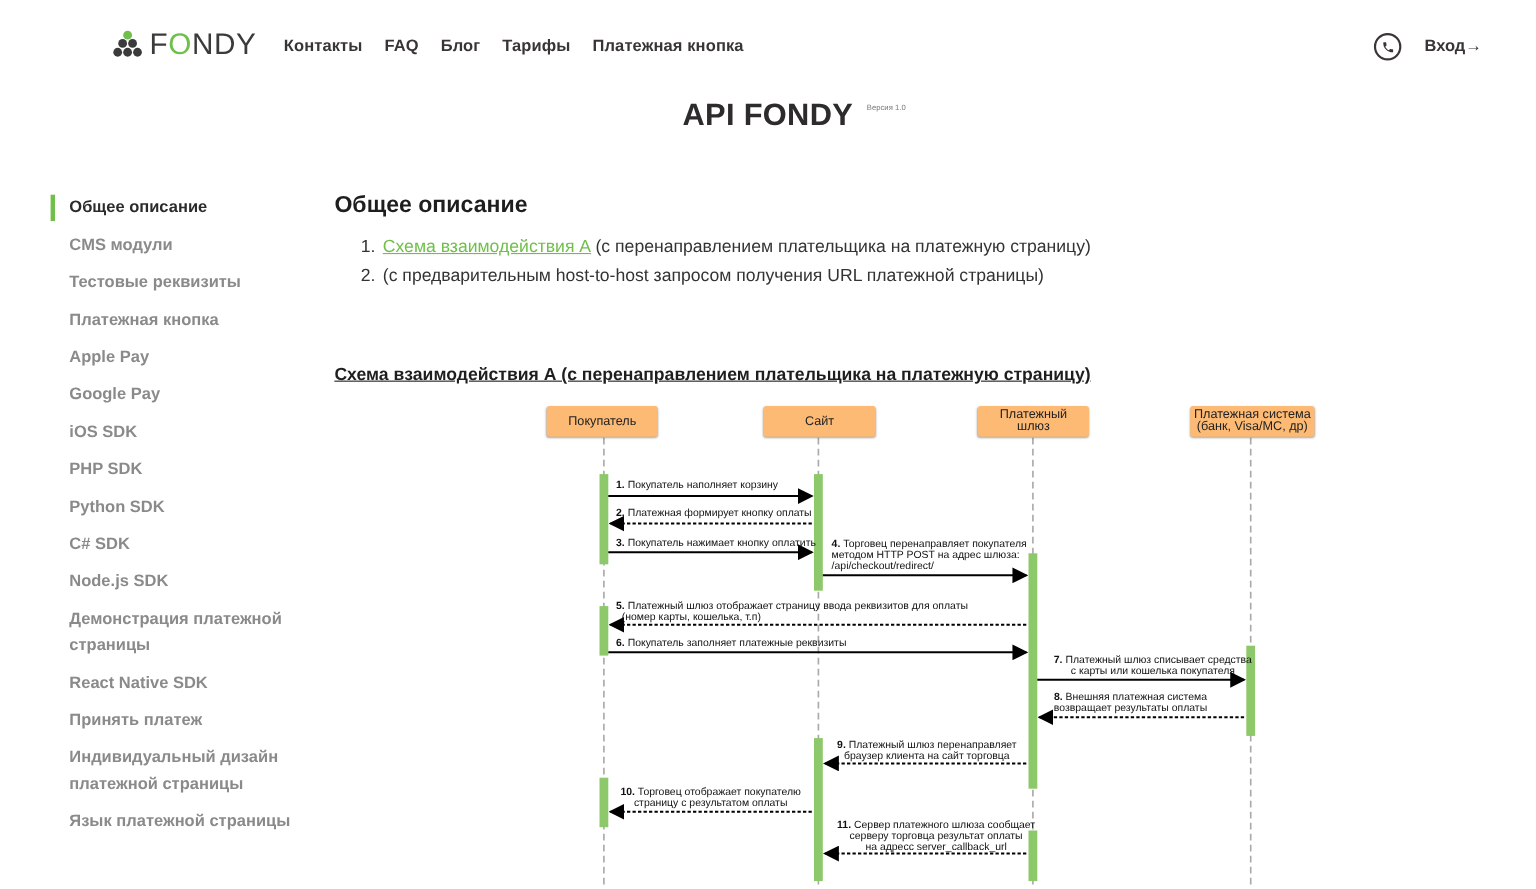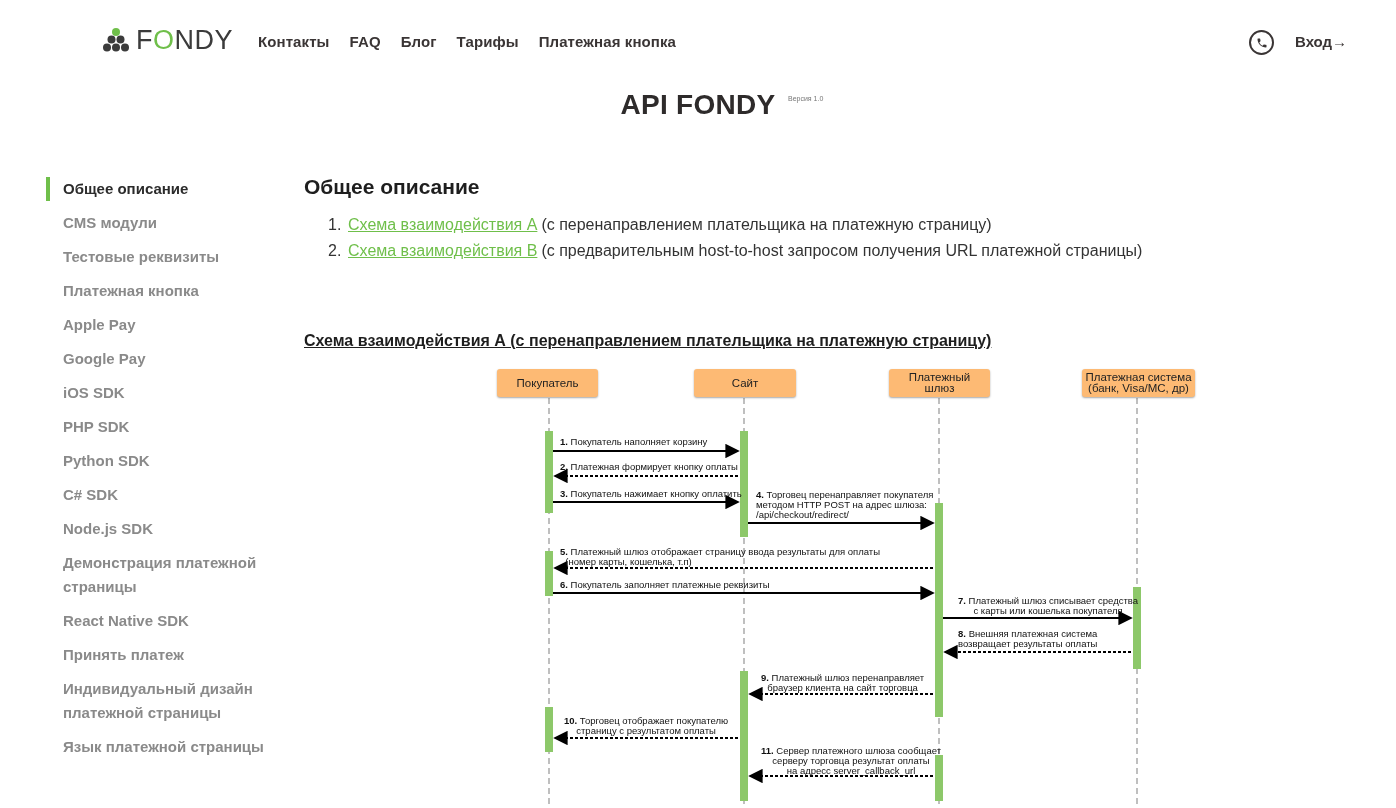--- a/index.html
+++ b/index.html
@@ -99,21 +99,20 @@
 <div class="main">
   <h2>Общее описание</h2>
   <ol class="toc">
     <li>
       <span class="num">1.</span>
       <a>Схема взаимодействия А</a>
       <span>(с перенаправлением плательщика на платежную страницу)</span>
     </li>
     <li>
       <span class="num">2.</span>
-      <a>Схема взаимодействия В</a>
       <span>(с предварительным host-to-host запросом получения URL платежной страницы)</span>
     </li>
   </ol>
 </div>
 <div class="section-title">Схема взаимодействия А (с перенаправлением плательщика на платежную страницу)</div>
 
 <div class="diagram">
   <svg width="1396" height="808" style="position:absolute;left:0;top:0;">
     <defs>
       <marker id="ah" markerWidth="8" markerHeight="8" refX="7" refY="4" orient="auto">
@@ -159,20 +158,20 @@
 
   <div class="actor" style="left:497px;top:369px;width:101px;height:28px;">Покупатель</div>
   <div class="actor" style="left:694px;top:369px;width:102px;height:28px;">Сайт</div>
   <div class="actor" style="left:889px;top:369px;width:101px;height:28px;padding:12px 18px;">Платежный шлюз</div>
   <div class="actor" style="left:1082px;top:369px;width:113px;height:28px;">Платежная система (банк, Visa/MC, др)</div>
 
   <div class="msg" style="left:560px;top:437px;"><b>1.</b> <span>Покупатель наполняет корзину</span></div>
   <div class="msg" style="left:560px;top:462px;"><b>2.</b> <span>Платежная формирует кнопку оплаты</span></div>
   <div class="msg" style="left:560px;top:489px;"><b>3.</b> <span>Покупатель нажимает кнопку оплатить</span></div>
   <div class="msg" style="left:756px;top:490px;"><b>4.</b> <span>Торговец перенаправляет покупателя</span><br><span>методом HTTP POST на адрес шлюза:</span><br><span>/api/checkout/redirect/</span></div>
-  <div class="msg" style="left:560px;top:547px;"><b>5.</b> <span>Платежный шлюз отображает страницу ввода результаты для оплаты</span><br>&nbsp;&nbsp;<span>(номер карты, кошелька, т.п)</span></div>
+  <div class="msg" style="left:560px;top:547px;"><b>5.</b> <span>Платежный шлюз отображает страницу ввода реквизитов для оплаты</span><br>&nbsp;&nbsp;<span>(номер карты, кошелька, т.п)</span></div>
   <div class="msg" style="left:560px;top:580px;"><b>6.</b> <span>Покупатель заполняет платежные реквизиты</span></div>
   <div class="msg" style="left:958px;top:596px;text-align:center;"><b>7.</b> <span>Платежный шлюз списывает средства</span><br><span>с карты или кошелька покупателя</span></div>
   <div class="msg" style="left:958px;top:629px;text-align:center;"><b>8.</b> <span>Внешняя платежная система</span><br><span>возвращает результаты оплаты</span></div>
   <div class="msg" style="left:761px;top:673px;text-align:center;"><b>9.</b> <span>Платежный шлюз перенаправляет</span><br><span>браузер клиента на сайт торговца</span></div>
   <div class="msg" style="left:564px;top:716px;text-align:center;"><b>10.</b> <span>Торговец отображает покупателю</span><br><span>страницу с результатом оплаты</span></div>
   <div class="msg" style="left:761px;top:746px;text-align:center;"><b>11.</b> <span>Сервер платежного шлюза сообщает</span><br><span>серверу торговца результат оплаты</span><br><span>на адресс server_callback_url</span></div>
 </div>
 
 </body></html>

